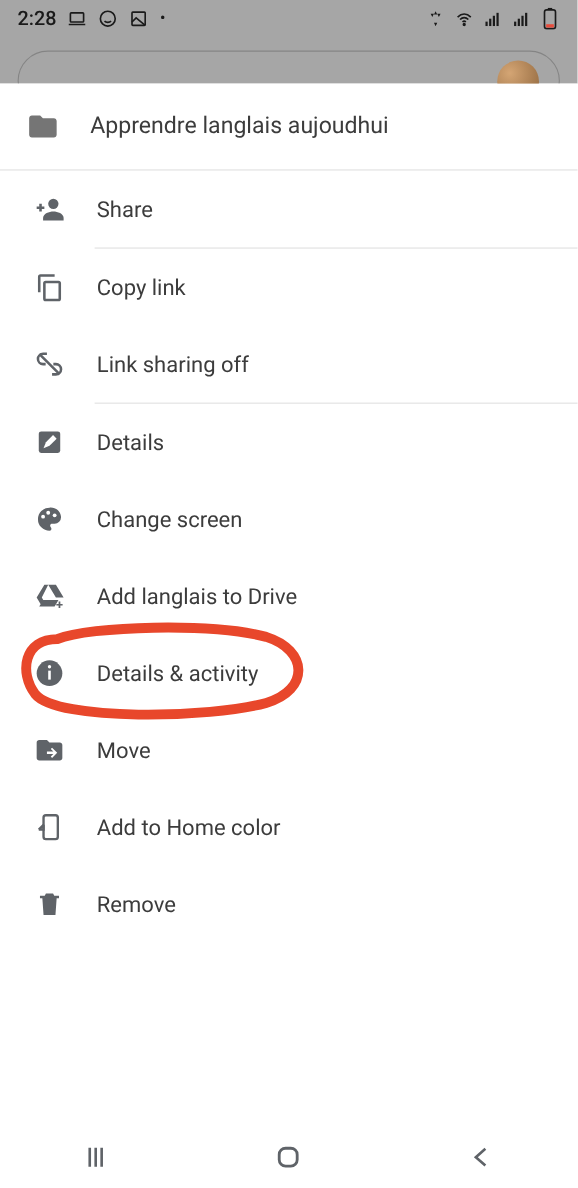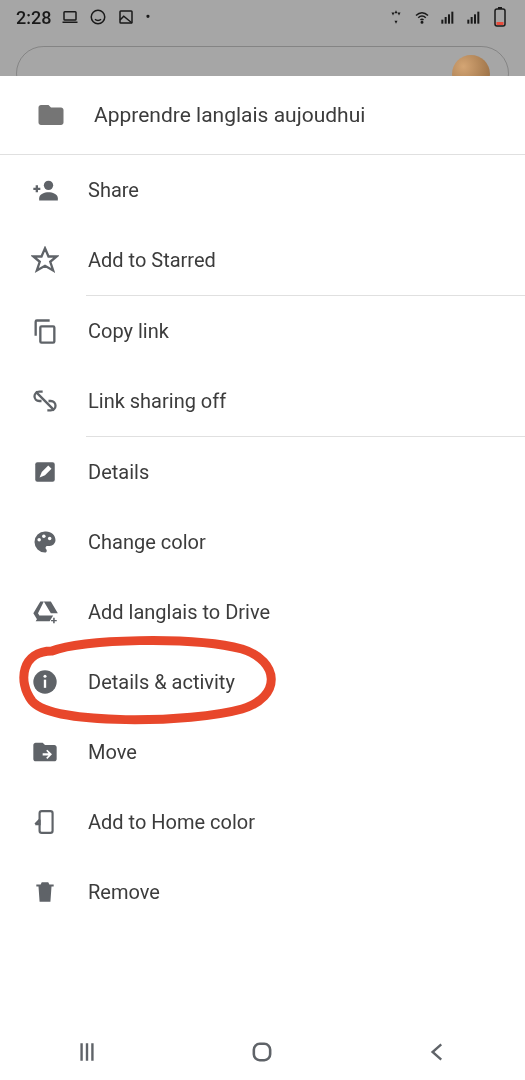--- a/index.html
+++ b/index.html
@@ -54,21 +54,21 @@
       position: absolute;
       top: 76px; left: 0; right: 0; bottom: 0;
       background: #fff;
       z-index: 10;
       display: flex;
       flex-direction: column;
     }
     .sheet-header {
       display: flex;
       align-items: center;
-      padding: 24px 30px 24px 36px;
+      padding: 24px 30px 24px 24px;
       gap: 28px;
     }
     .folder-title {
       font-size: 21px;
       color: #3c3c3c;
       font-weight: 400;
     }
     .divider {
       height: 1px;
       background: #e0e0e0;
@@ -205,28 +205,20 @@
       <span class="menu-icon">
         <svg width="28" height="28" viewBox="0 0 24 24" fill="#5f6368">
             <circle cx="15" cy="8" r="4"></circle>
             <path d="M15 14c-3.3 0-8 1.7-8 5v2h16v-2c0-3.3-4.7-5-8-5z"></path>
             <path d="M4 10h-2v2h2v2h2v-2h2v-2h-2V8h-2v2z"></path>
           </svg>
       </span>
       <span class="menu-label">Share</span>
     </div>
 
-    <div class="menu-item">
-      <span class="menu-icon">
-        <svg width="28" height="28" viewBox="0 0 24 24" fill="none" stroke="#5f6368" stroke-width="2">
-            <path d="M12 2l3 7h7l-5.5 4.5L19 21l-7-4-7 4 2.5-7.5L2 9h7l3-7z"></path>
-          </svg>
-      </span>
-      <span class="menu-label">Add to Starred</span>
-    </div>
   </div>
 
   <div class="divider inset"></div>
 
   <div class="section">
     <div class="menu-item">
       <span class="menu-icon">
         <svg width="28" height="28" viewBox="0 0 24 24" fill="none" stroke="#5f6368" stroke-width="2">
             <rect x="8" y="8" width="12" height="14" rx="1"></rect>
             <path d="M4 16V4a1 1 0 011-1h11"></path>
@@ -260,21 +252,21 @@
 
     <div class="menu-item">
       <span class="menu-icon">
         <svg width="28" height="28" viewBox="0 0 24 24" fill="#5f6368">
             <path d="M12 3a9 9 0 100 18c1 0 1.5-.5 1.5-1.5 0-.5-.2-.9-.5-1.2-.3-.3-.5-.7-.5-1.3 0-1 .8-1.5 1.5-1.5H16a5 5 0 005-5c0-4.5-4-8-9-7.5z"></path>
             <circle cx="7" cy="10" r="1.5" fill="#fff"></circle>
             <circle cx="11" cy="7" r="1.5" fill="#fff"></circle>
             <circle cx="16" cy="9" r="1.5" fill="#fff"></circle>
           </svg>
       </span>
-      <span class="menu-label">Change color</span>
+      <span class="menu-label">Change screen</span>
     </div>
 
     <div class="menu-item">
       <span class="menu-icon">
         <svg width="28" height="28" viewBox="0 0 24 24" fill="#5f6368">
             <path d="M8 3l-6 10 3 5h4l-3-5 5-10H8zm3 0l6 10h6L17 3h-6zm-4 12l-3 5h12l3-5H7z"></path>
             <text x="17" y="22" font-size="10" font-weight="bold">+</text>
           </svg>
       </span>
       <span class="menu-label">Add langlais to Drive</span>

